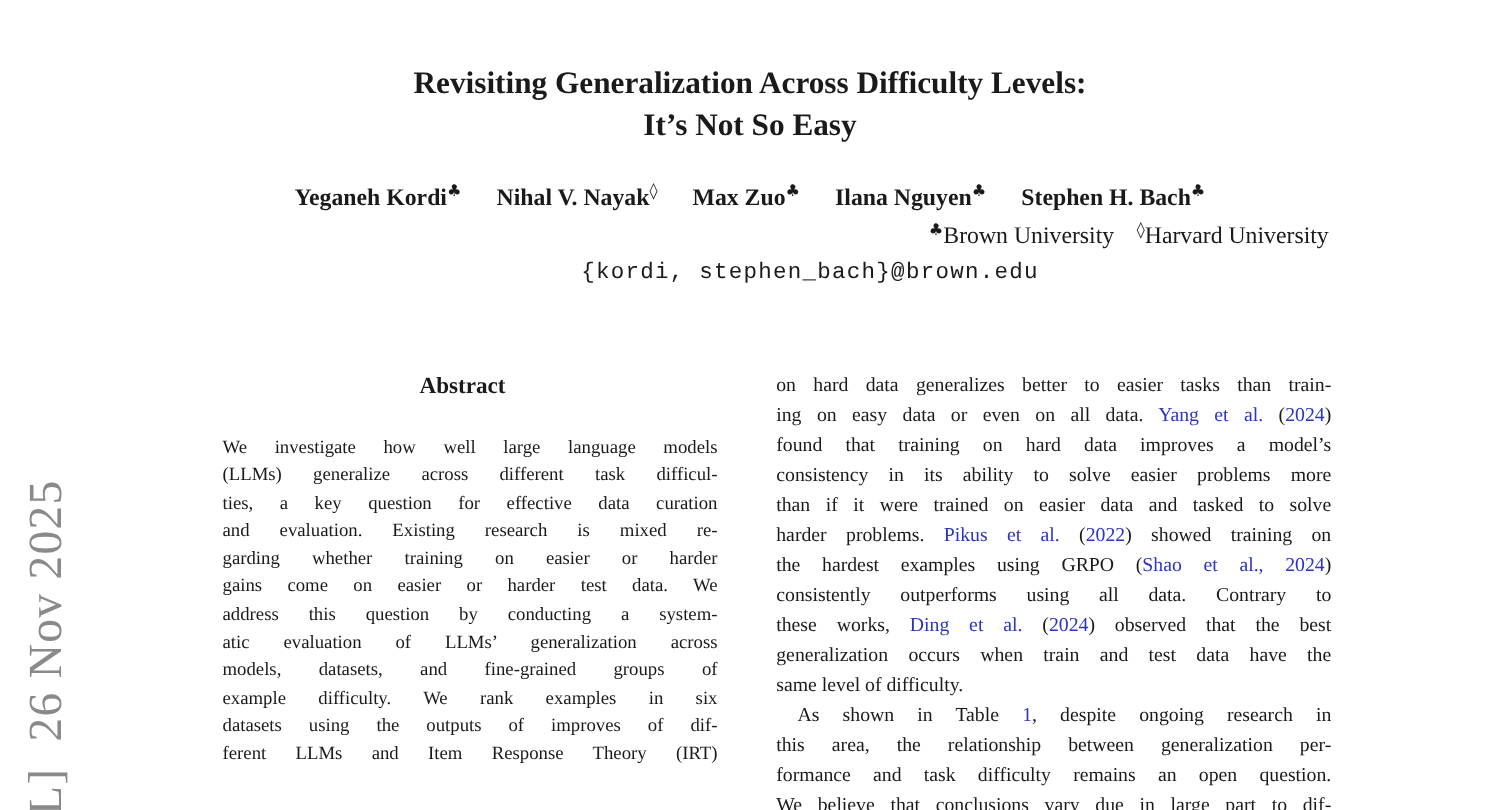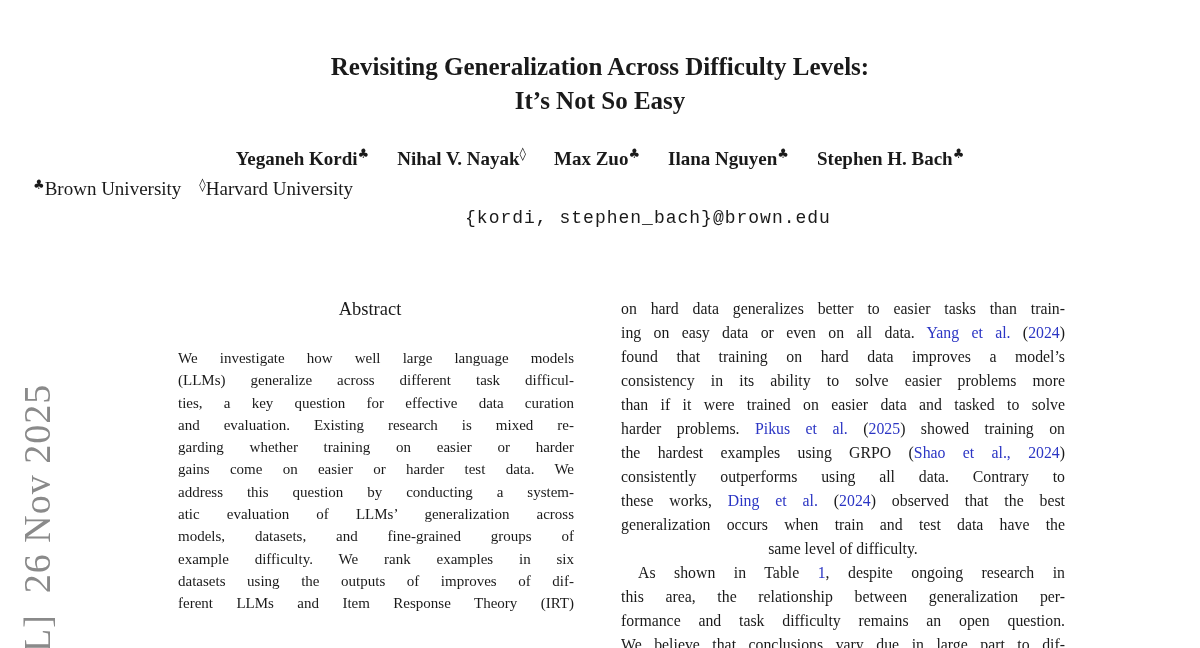--- a/index.html
+++ b/index.html
@@ -13,32 +13,32 @@
     font-size:38px;letter-spacing:1px;white-space:pre;
     color:var(--watermark-color,#8a8a8a);
     font-family:"Liberation Serif","DejaVu Serif",serif;
   }
   .title{position:absolute;top:50px;left:0;width:1200px;text-align:center;
     font-size:25px;font-weight:bold;line-height:34px;}
   .authors{position:absolute;top:146px;left:0;width:1200px;text-align:center;
     font-size:19px;font-weight:bold;line-height:26px;}
   .author{margin:0 14px;white-space:nowrap;}
   .mark{font-family:"DejaVu Serif","DejaVu Sans",serif;font-size:13px;position:relative;top:-7px;font-weight:bold;}
-  .affils{position:absolute;top:178px;left:0;width:1072px;text-align:left;font-size:19px;margin-left:24px;}
+  .affils{position:absolute;top:178px;left:0;width:1072px;text-align:right;font-size:19px;}
   .affil{margin:0 9px;white-space:nowrap;}
   .affil .mark{top:-6px;font-weight:normal;}
   .email{position:absolute;top:208px;left:0;width:1200px;text-align:center;
     font-family:"Liberation Mono","DejaVu Sans Mono",monospace;font-size:18px;letter-spacing:1px;margin-left:48px;}
   .abs-head{position:absolute;top:299px;left:160px;width:420px;text-align:center;
-    font-size:18.5px;font-weight:normal;}
+    font-size:18.5px;font-weight:bold;}
   .abs-body{position:absolute;top:347px;left:178px;width:396px;font-size:15px;}
   .abs-body .tl{height:22.3px;line-height:22.3px;}
   .col-right{position:absolute;top:297px;left:621px;width:444px;font-size:15.8px;}
   .col-right .tl{height:24px;line-height:24px;}
-  .tl{text-align:center;}
+  .tl{text-align:left;}
   .just{text-align:justify;text-align-last:justify;}
   .ind{padding-left:17px;}
   .cite{color:var(--link-color,#2b35c4);}
 </style>
 </head>
 <body>
 
 <div class="page">
 
   <div class="watermark">L]  26 Nov 2025</div>
@@ -70,21 +70,21 @@
       <div class="tl just"><span>datasets using the outputs of improves of dif-</span></div>
       <div class="tl just"><span>ferent LLMs and Item Response Theory (IRT)</span></div>
     </div>
 
   <div class="col-right" id="body-lines">
       <div class="tl just"><span>on hard data generalizes better to easier tasks than train-</span></div>
       <div class="tl just"><span>ing on easy data or even on all data. </span><span class="cite">Yang et al.</span><span> (</span><span class="cite">2024</span><span>)</span></div>
       <div class="tl just"><span>found that training on hard data improves a model’s</span></div>
       <div class="tl just"><span>consistency in its ability to solve easier problems more</span></div>
       <div class="tl just"><span>than if it were trained on easier data and tasked to solve</span></div>
-      <div class="tl just"><span>harder problems. </span><span class="cite">Pikus et al.</span><span> (</span><span class="cite">2025</span><span>) showed training on</span></div>
+      <div class="tl just"><span>harder problems. </span><span class="cite">Pikus et al.</span><span> (</span><span class="cite">2022</span><span>) showed training on</span></div>
       <div class="tl just"><span>the hardest examples using GRPO (</span><span class="cite">Shao et al., 2024</span><span>)</span></div>
       <div class="tl just"><span>consistently outperforms using all data. Contrary to</span></div>
       <div class="tl just"><span>these works, </span><span class="cite">Ding et al.</span><span> (</span><span class="cite">2024</span><span>) observed that the best</span></div>
       <div class="tl just"><span>generalization occurs when train and test data have the</span></div>
       <div class="tl"><span>same level of difficulty.</span></div>
       <div class="tl just ind"><span>As shown in Table </span><span class="cite">1</span><span>, despite ongoing research in</span></div>
       <div class="tl just"><span>this area, the relationship between generalization per-</span></div>
       <div class="tl just"><span>formance and task difficulty remains an open question.</span></div>
       <div class="tl just"><span>We believe that conclusions vary due in large part to dif-</span></div>
     </div>

